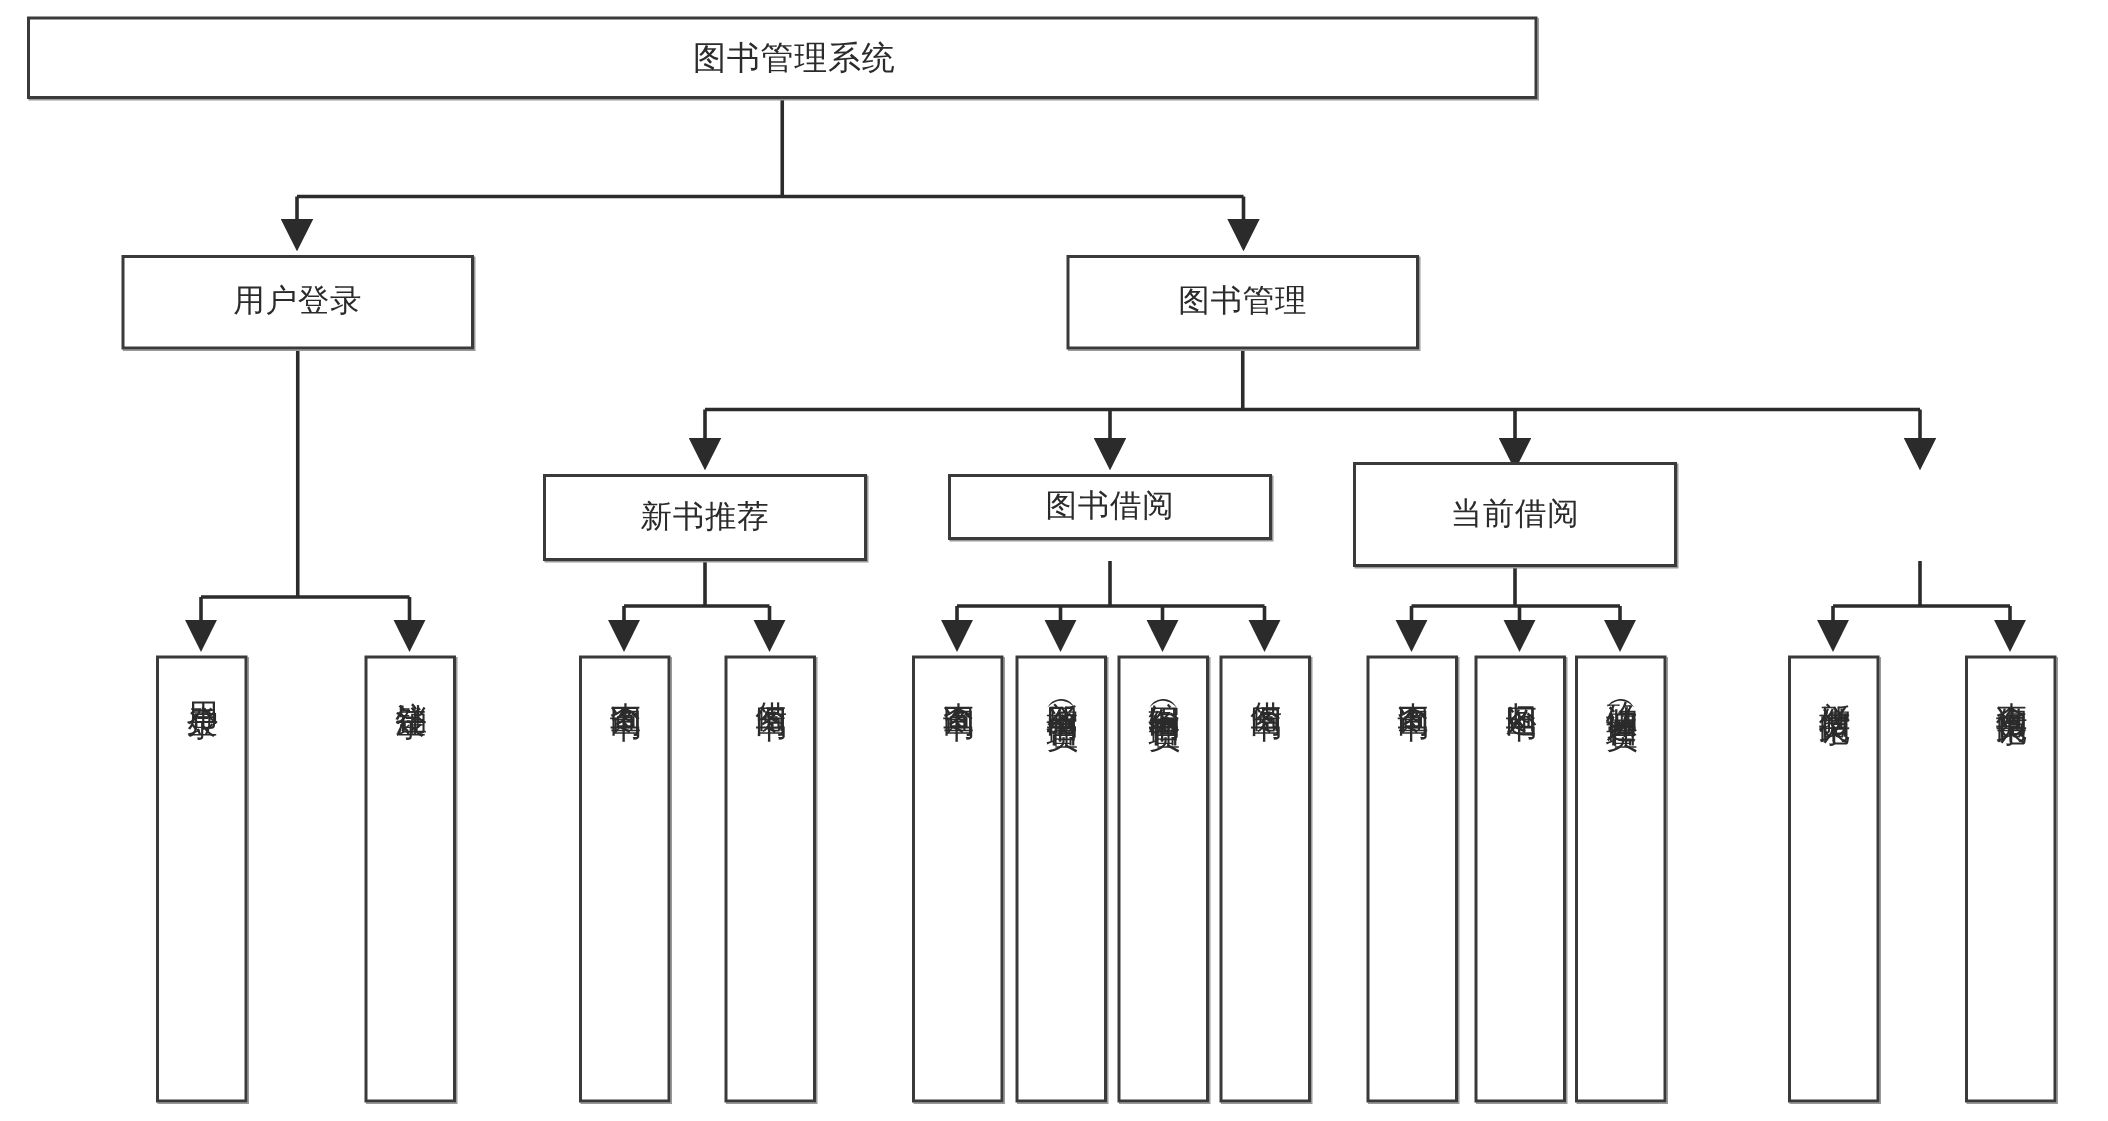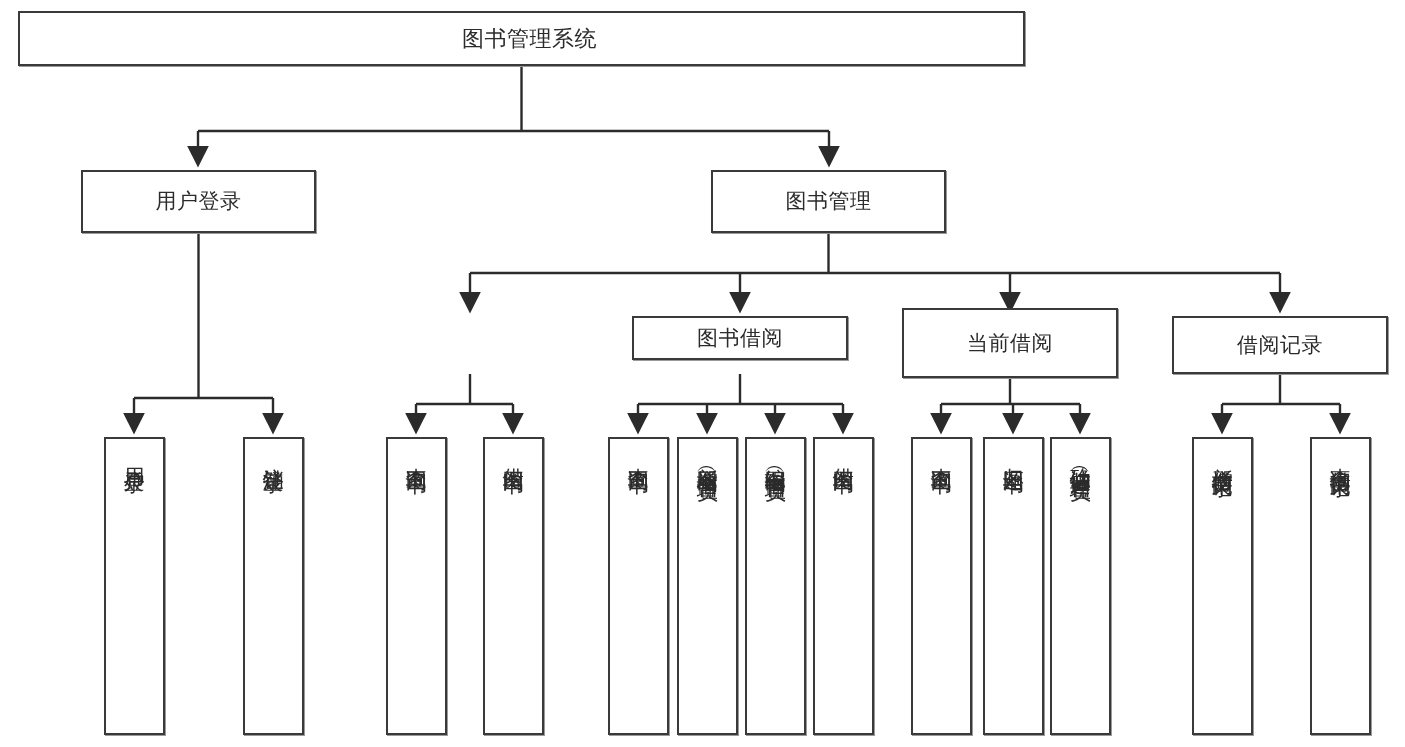--- a/index.html
+++ b/index.html
@@ -149,29 +149,29 @@
     <span class="label">图书管理系统</span>
   </div>
 
   <div class="node horiz" style="left: 81px; top: 170px; width: 235px; height: 63px;">
     <span class="label">用户登录</span>
   </div>
   <div class="node horiz" style="left: 711px; top: 170px; width: 235px; height: 63px;">
     <span class="label">图书管理</span>
   </div>
 
+  <div class="node horiz" style="left: 362px; top: 316px; width: 216px; height: 58px;">
+    <span class="label">新书推荐</span>
+  </div>
   <div class="node horiz" style="left: 632px; top: 316px; width: 216px; height: 44px;">
     <span class="label">图书借阅</span>
   </div>
   <div class="node horiz" style="left: 902px; top: 308px; width: 216px; height: 70px;">
     <span class="label">当前借阅</span>
   </div>
-  <div class="node horiz" style="left: 1172px; top: 316px; width: 216px; height: 58px;">
-    <span class="label">借阅记录</span>
-  </div>
 
   <div class="node vert" style="left: 104px; top: 437px; width: 61px; height: 298px;">
     <span class="label">用户登录</span>
   </div>
   <div class="node vert" style="left: 243px; top: 437px; width: 61px; height: 298px;">
     <span class="label">注销登录</span>
   </div>
   <div class="node vert" style="left: 386px; top: 437px; width: 61px; height: 298px;">
     <span class="label">查询图书</span>
   </div>

